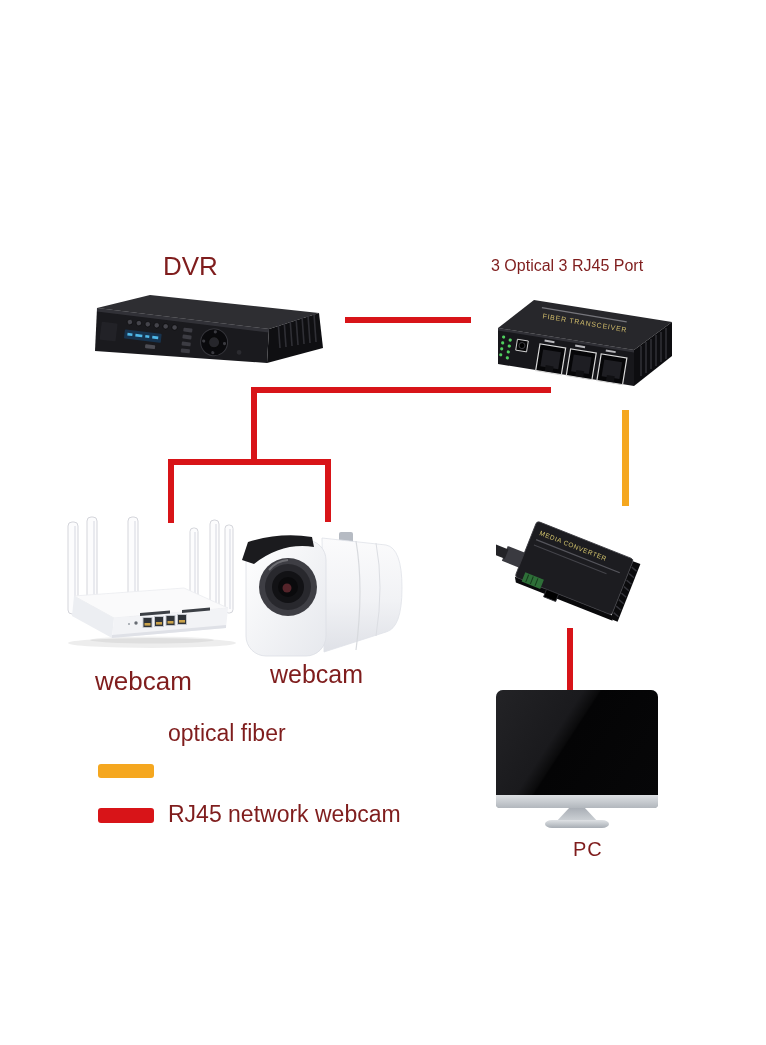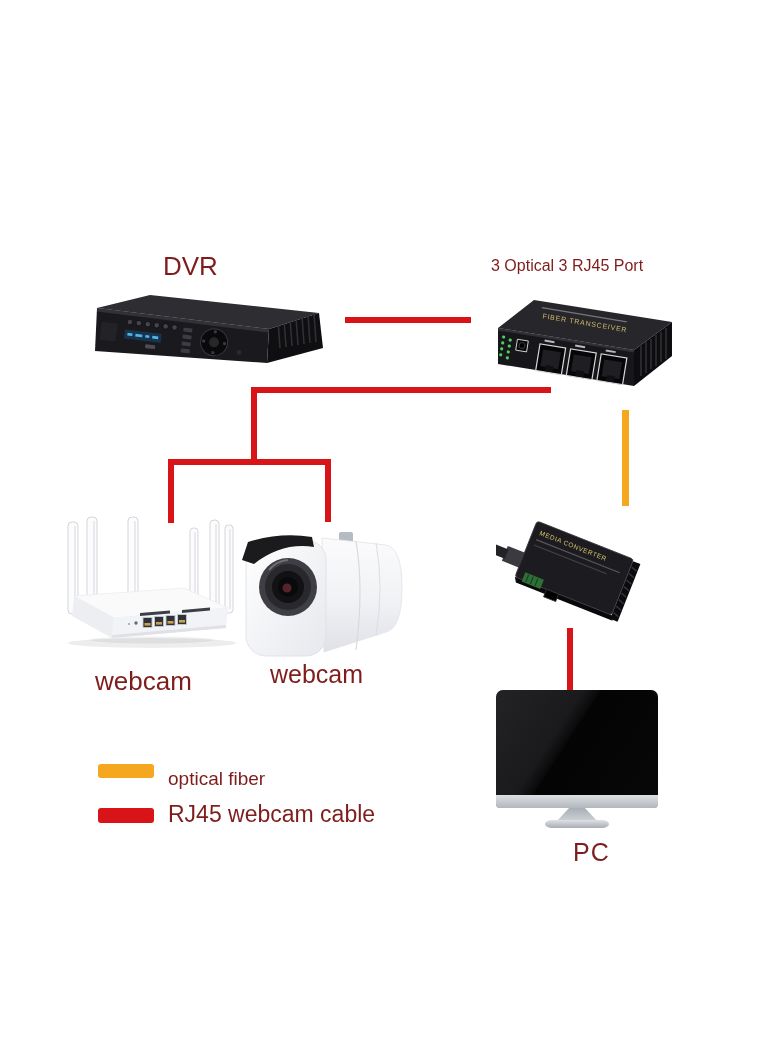--- a/index.html
+++ b/index.html
@@ -11,26 +11,26 @@
   .cable{position:absolute;}
   .cable.red{background:#d81418;}
   .cable.orange{background:#f5a71f;}
   .device{position:absolute;}
   
   .lbl-dvr{left:163px;top:251px;font-size:26px;}
   .lbl-conv3{left:491px;top:257px;font-size:16px;}
   .lbl-router{left:95px;top:666px;font-size:26px;}
   .lbl-webcam{left:270px;top:660px;font-size:25px;text-align:right;}
   .lbl-conv1{left:576px;top:620px;font-size:24px;}
-  .lbl-pc{left:573px;top:838px;font-size:25px;letter-spacing:1px;}
+  .lbl-pc{left:573px;top:838px;font-size:20px;letter-spacing:1px;}
   
   .legend-swatch{position:absolute;border-radius:3px;}
   .sw-orange{left:98px;top:764px;width:56px;height:14px;background:#f5a71f;}
   .sw-red{left:98px;top:808px;width:56px;height:15px;background:#d81418;}
-  .lg-orange{left:168px;top:768px;font-size:19px;}
+  .lg-orange{left:168px;top:720px;font-size:23px;}
   .lg-red{left:168px;top:801px;font-size:23px;}
   
   .pc{position:absolute;left:496px;top:690px;width:162px;height:132px;}
   .pc .screen{
     width:162px;height:118px;border-radius:7px 7px 4px 4px;overflow:hidden;
     box-shadow:0 0 0 1px #9aa0a6 inset;
   }
   .pc .glass{
     width:162px;height:105px;
     background:linear-gradient(123deg,#232326 0%,#1a1a1d 38%,#0a0a0b 45%,#040405 46%,#070708 100%);
@@ -272,16 +272,16 @@
       <div class="chin"></div>
     </div>
     <div class="stand"></div>
     <div class="base"></div>
   </div>
 
   <div>
     <div class="legend-swatch sw-orange"></div>
     <div class="label lg-orange">optical fiber</div>
     <div class="legend-swatch sw-red"></div>
-    <div class="label lg-red">RJ45 webcam cable</div>
+    <div class="label lg-red">RJ45 network webcam</div>
   </div>
 
 </div>
 
 </body></html>

